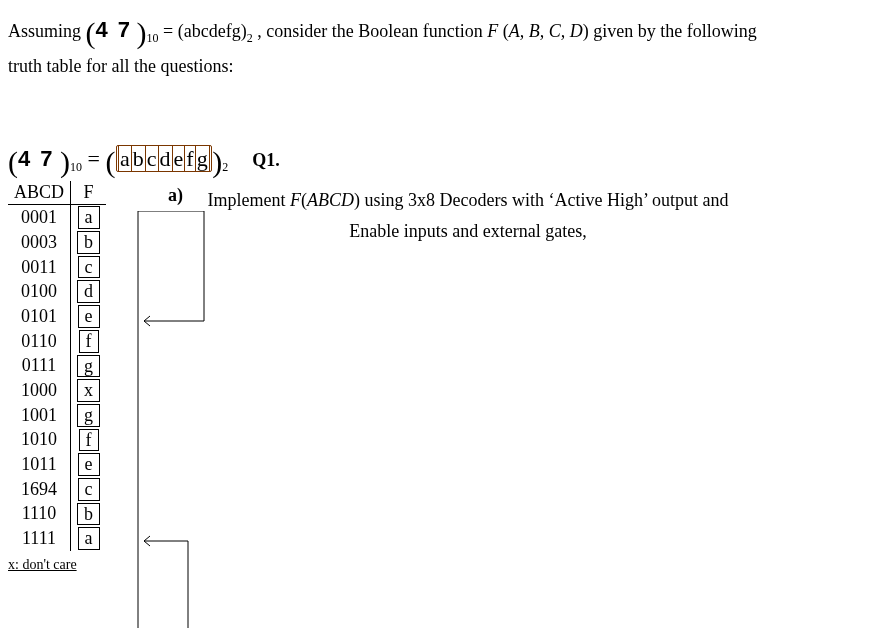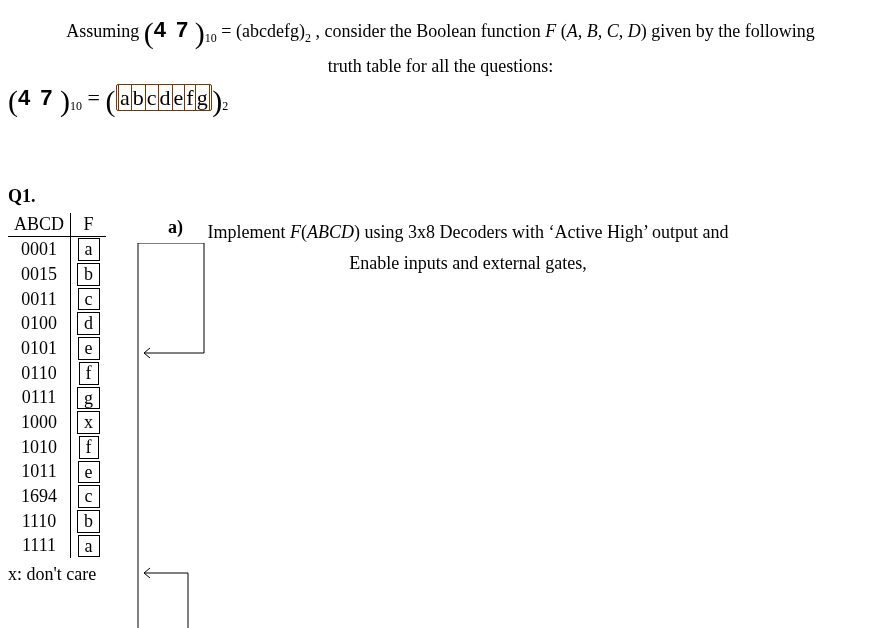--- a/index.html
+++ b/index.html
@@ -6,40 +6,40 @@
     body {
       font-family: 'Times New Roman', Times, serif;
       font-size: 18px;
       color: #000;
       background: #fff;
       width: 881px;
       height: 628px;
       padding: 10px 8px;
       position: relative;
     }
-    .intro { line-height: 1.8; margin-bottom: 2px; text-align: center; }
+    .intro { line-height: 1.8; margin-bottom: 20px; }
     .hand { font-family: 'Comic Sans MS', cursive, sans-serif; font-weight: bold; font-size: 22px; letter-spacing: 2px; }
     .sub { font-size: 12px; vertical-align: sub; }
     .ital { font-style: italic; }
-    .row2 { display: flex; align-items: baseline; gap: 24px; margin-bottom: 6px; flex-direction: column; }
+    .row2 { display: flex; align-items: baseline; gap: 24px; margin-bottom: 6px; }
     .expr { font-size: 22px; }
     .boxedgroup { border: 1.2px solid #7a3600; border-radius: 2px; padding: 0 2px; }
     .boxedgroup span { border: 1px solid #7a3600; padding: 0 1px; margin: 0 -0.5px; display: inline-block; line-height: 1.15; }
     .q1 { font-weight: bold; margin-top: 48px; }
     .main { display: flex; gap: 32px; align-items: flex-start; }
     .left { position: relative; }
     table.truth { border-collapse: collapse; font-size: 18px; margin-right: 30px; }
     table.truth td, table.truth th {
       padding: 1px 6px; text-align: center; font-weight: normal;
     }
     table.truth th { border-bottom: 1px solid #000; }
     .vline { border-right: 1px solid #000; }
     .fcell { border: 1px solid #000; padding: 0 6px; min-width: 18px; display: inline-block; line-height: 1.15; }
     .Fhead { border-bottom: 1px solid #000; }
-    .xnote { margin-top: 6px; font-size: 18px; }
+    .xnote { margin-top: 6px; font-size: 14px; text-decoration: underline; }
     .bracket {
       position: absolute;
       left: 128px;
       top: 30px;
       width: 70px;
       height: 440px;
       pointer-events: none;
     }
     .right { padding-top: 4px; }
     .qa { display: flex; gap: 8px; }
@@ -80,21 +80,21 @@
         <th class="vline">ABCD</th>
         <th class="Fhead">F</th>
       </tr>
       </tbody>
         <tbody id="truth-rows">
           <tr>
             <td class="vline">0001</td>
             <td><span class="fcell">a</span></td>
           </tr>
           <tr>
-            <td class="vline">0015</td>
+            <td class="vline">0003</td>
             <td><span class="fcell">b</span></td>
           </tr>
           <tr>
             <td class="vline">0011</td>
             <td><span class="fcell">c</span></td>
           </tr>
           <tr>
             <td class="vline">0100</td>
             <td><span class="fcell">d</span></td>
           </tr>
@@ -106,20 +106,24 @@
             <td class="vline">0110</td>
             <td><span class="fcell">f</span></td>
           </tr>
           <tr>
             <td class="vline">0111</td>
             <td><span class="fcell">g</span></td>
           </tr>
           <tr>
             <td class="vline">1000</td>
             <td><span class="fcell">x</span></td>
+          </tr>
+          <tr>
+            <td class="vline">1001</td>
+            <td><span class="fcell">g</span></td>
           </tr>
           <tr>
             <td class="vline">1010</td>
             <td><span class="fcell">f</span></td>
           </tr>
           <tr>
             <td class="vline">1011</td>
             <td><span class="fcell">e</span></td>
           </tr>
           <tr>

